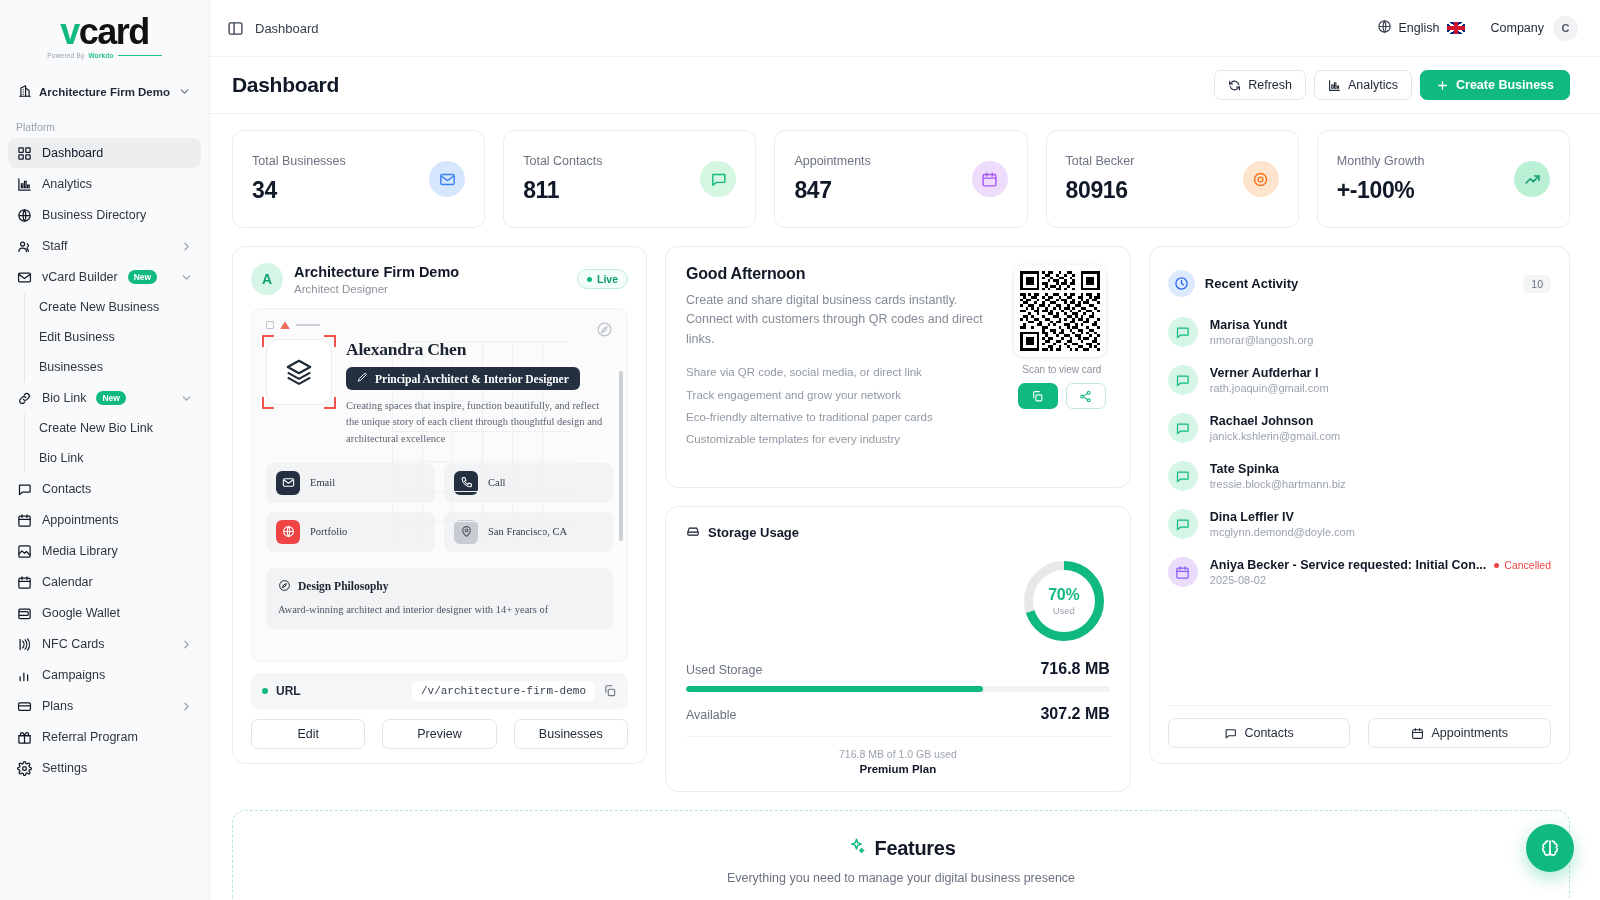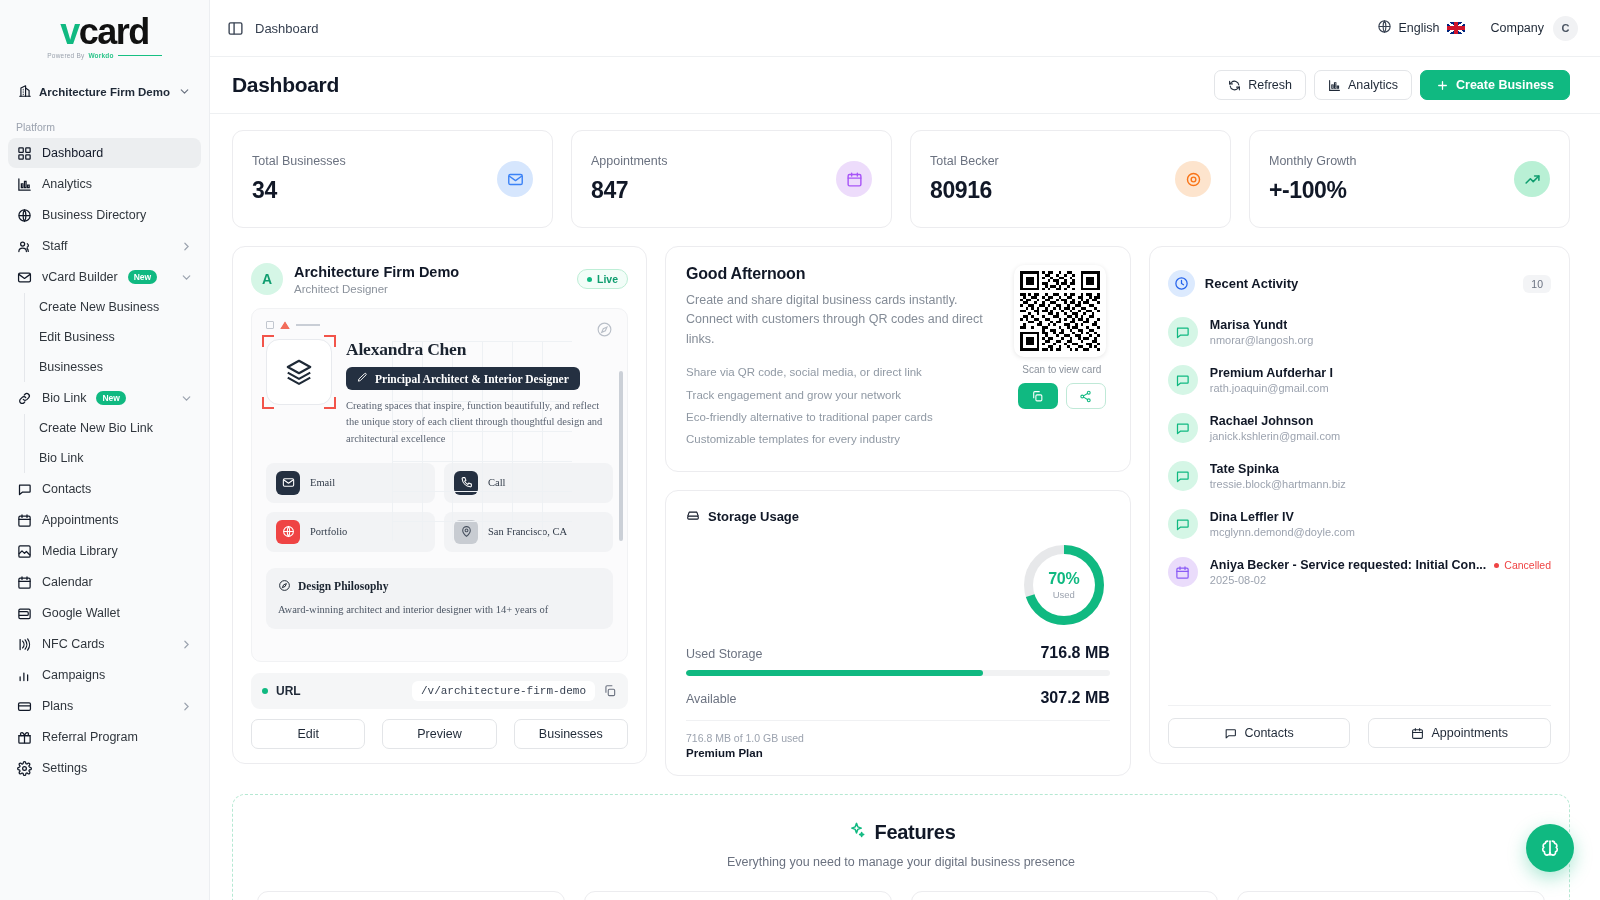--- a/index.html
+++ b/index.html
@@ -205,21 +205,21 @@
   .url-row .k { font-size: 12px; font-weight: 600; color: #1f2937; }
   .url-row .v {
     margin-left: auto; background: #fff; border-radius: 6px; padding: 4px 9px;
     font-family: "Liberation Mono", monospace; font-size: 11px; color: #374151;
   }
   .url-row .copy { color: #6b7280; cursor: pointer; display: flex; }
   .biz-actions { display: flex; gap: 9px; margin-top: 10px; }
   .biz-actions .btn { flex: 1; justify-content: center; height: 30px; font-size: 12.5px; }
 
   
-  .greet { padding: 18px 20px 20px; display: flex; gap: 16px; }
+  .greet { padding: 18px 20px 36px; display: flex; gap: 16px; }
   .greet .left { flex: 1; min-width: 0; }
   .greet h3 { font-size: 16px; font-weight: 700; color: #111827; letter-spacing: -.2px; }
   .greet .lead { font-size: 12.5px; color: #848c97; line-height: 1.55; margin-top: 8px; }
   .greet ul { list-style: none; margin-top: 12px; }
   .greet li { font-size: 11.5px; color: #9099a4; line-height: 1.95; }
   .greet .right { flex: 0 0 96px; text-align: center; }
   .qr-box { width: 92px; height: 92px; background: #fff; border-radius: 10px; box-shadow: 0 1px 5px rgba(0,0,0,.10); padding: 6px; }
   .qr { width: 80px; height: 80px; display: block; }
   .qr-cap { font-size: 10px; color: #8b929c; margin-top: 7px; }
   .qr-actions { display: flex; gap: 8px; margin-top: 8px; justify-content: center; }
@@ -237,21 +237,21 @@
     position: absolute; inset: 15px; border-radius: 50%; background: #fff;
     display: flex; flex-direction: column; align-items: center; justify-content: center;
   }
   .donut .pct { font-size: 16px; font-weight: 700; color: #10b981; letter-spacing: -.3px; }
   .donut .sub { font-size: 9.5px; color: #9ca3af; margin-top: 1px; }
   .srow { display: flex; align-items: baseline; margin-top: 13px; }
   .srow .k { font-size: 12.5px; color: #6b7280; }
   .srow .v { margin-left: auto; font-size: 16px; font-weight: 700; color: #0f172a; }
   .sbar { height: 6px; border-radius: 4px; background: #f1f2f3; margin-top: 8px; overflow: hidden; }
   .sbar i { display: block; height: 100%; background: #10b981; border-radius: 4px; }
-  .sfoot { border-top: 1px solid #f0f1f3; margin-top: 13px; padding-top: 11px; }
+  .sfoot { border-top: 1px solid #f0f1f3; margin-top: 13px; padding-top: 11px; text-align: center; }
   .sfoot .t1 { font-size: 10.5px; color: #9ca3af; }
   .sfoot .t2 { font-size: 11.5px; font-weight: 700; color: #111827; margin-top: 3px; }
 
   
   .activity { padding: 23px 18px 15px; height: 518px; display: flex; flex-direction: column; }
   .act-head { display: flex; align-items: center; gap: 10px; }
   .act-head .ic { width: 27px; height: 27px; border-radius: 50%; background: #dceafe; color: #2563eb; display: flex; align-items: center; justify-content: center; }
   .act-head .ic svg { width: 15px; height: 15px; }
   .act-head .t { font-size: 13px; font-weight: 700; color: #111827; }
   .act-count { margin-left: auto; background: #f3f4f6; color: #6b7280; font-size: 10.5px; border-radius: 6px; padding: 3px 8px; font-weight: 500; }
@@ -595,20 +595,31 @@
             <div class="val">34</div>
           </div>
           <div class="badge" style="background:#d6e6fd;color:#3b82f6">
             <svg viewBox="0 0 24 24" fill="none" stroke="currentColor" stroke-width="2" stroke-linejoin="round">
                 <rect x="2.5" y="5" width="19" height="14" rx="2.2"></rect>
                 <path d="M3 7l9 6.5L21 7"></path>
               </svg>
           </div>
         </div>
 
+        <div class="stat">
+          <div class="txt">
+            <div class="lbl">Total Contacts</div>
+            <div class="val">811</div>
+          </div>
+          <div class="badge" style="background:#d5f6e0;color:#10b981">
+            <svg viewBox="0 0 24 24" fill="none" stroke="currentColor" stroke-width="2" stroke-linejoin="round">
+                <path d="M4 5h16a1 1 0 0 1 1 1v9a1 1 0 0 1-1 1H9l-5 4V6a1 1 0 0 1 1-1z"></path>
+              </svg>
+          </div>
+        </div>
 
         <div class="stat">
           <div class="txt">
             <div class="lbl">Appointments</div>
             <div class="val">847</div>
           </div>
           <div class="badge" style="background:#eddcfb;color:#a855f7">
             <svg viewBox="0 0 24 24" fill="none" stroke="currentColor" stroke-width="2" stroke-linecap="round">
                 <rect x="3" y="5" width="18" height="16" rx="2"></rect>
                 <path d="M3 10h18M8 3v4M16 3v4"></path>
@@ -1089,21 +1100,21 @@
               </div>
             </div>
             <div class="act-item">
               <span class="act-ic green">
                   <svg viewBox="0 0 24 24" fill="none" stroke="currentColor" stroke-width="2" stroke-linejoin="round">
                     <path d="M4 5h16a1 1 0 0 1 1 1v9a1 1 0 0 1-1 1H9l-5 4V6a1 1 0 0 1 1-1z"></path>
                   </svg>
                 </span>
               <div class="act-body">
                 <div class="act-title-row">
-                  <span class="act-title">Premium Aufderhar I</span>
+                  <span class="act-title">Verner Aufderhar I</span>
                 </div>
                 <div class="act-sub">rath.joaquin@gmail.com</div>
               </div>
             </div>
             <div class="act-item">
               <span class="act-ic green">
                   <svg viewBox="0 0 24 24" fill="none" stroke="currentColor" stroke-width="2" stroke-linejoin="round">
                     <path d="M4 5h16a1 1 0 0 1 1 1v9a1 1 0 0 1-1 1H9l-5 4V6a1 1 0 0 1 1-1z"></path>
                   </svg>
                 </span>

